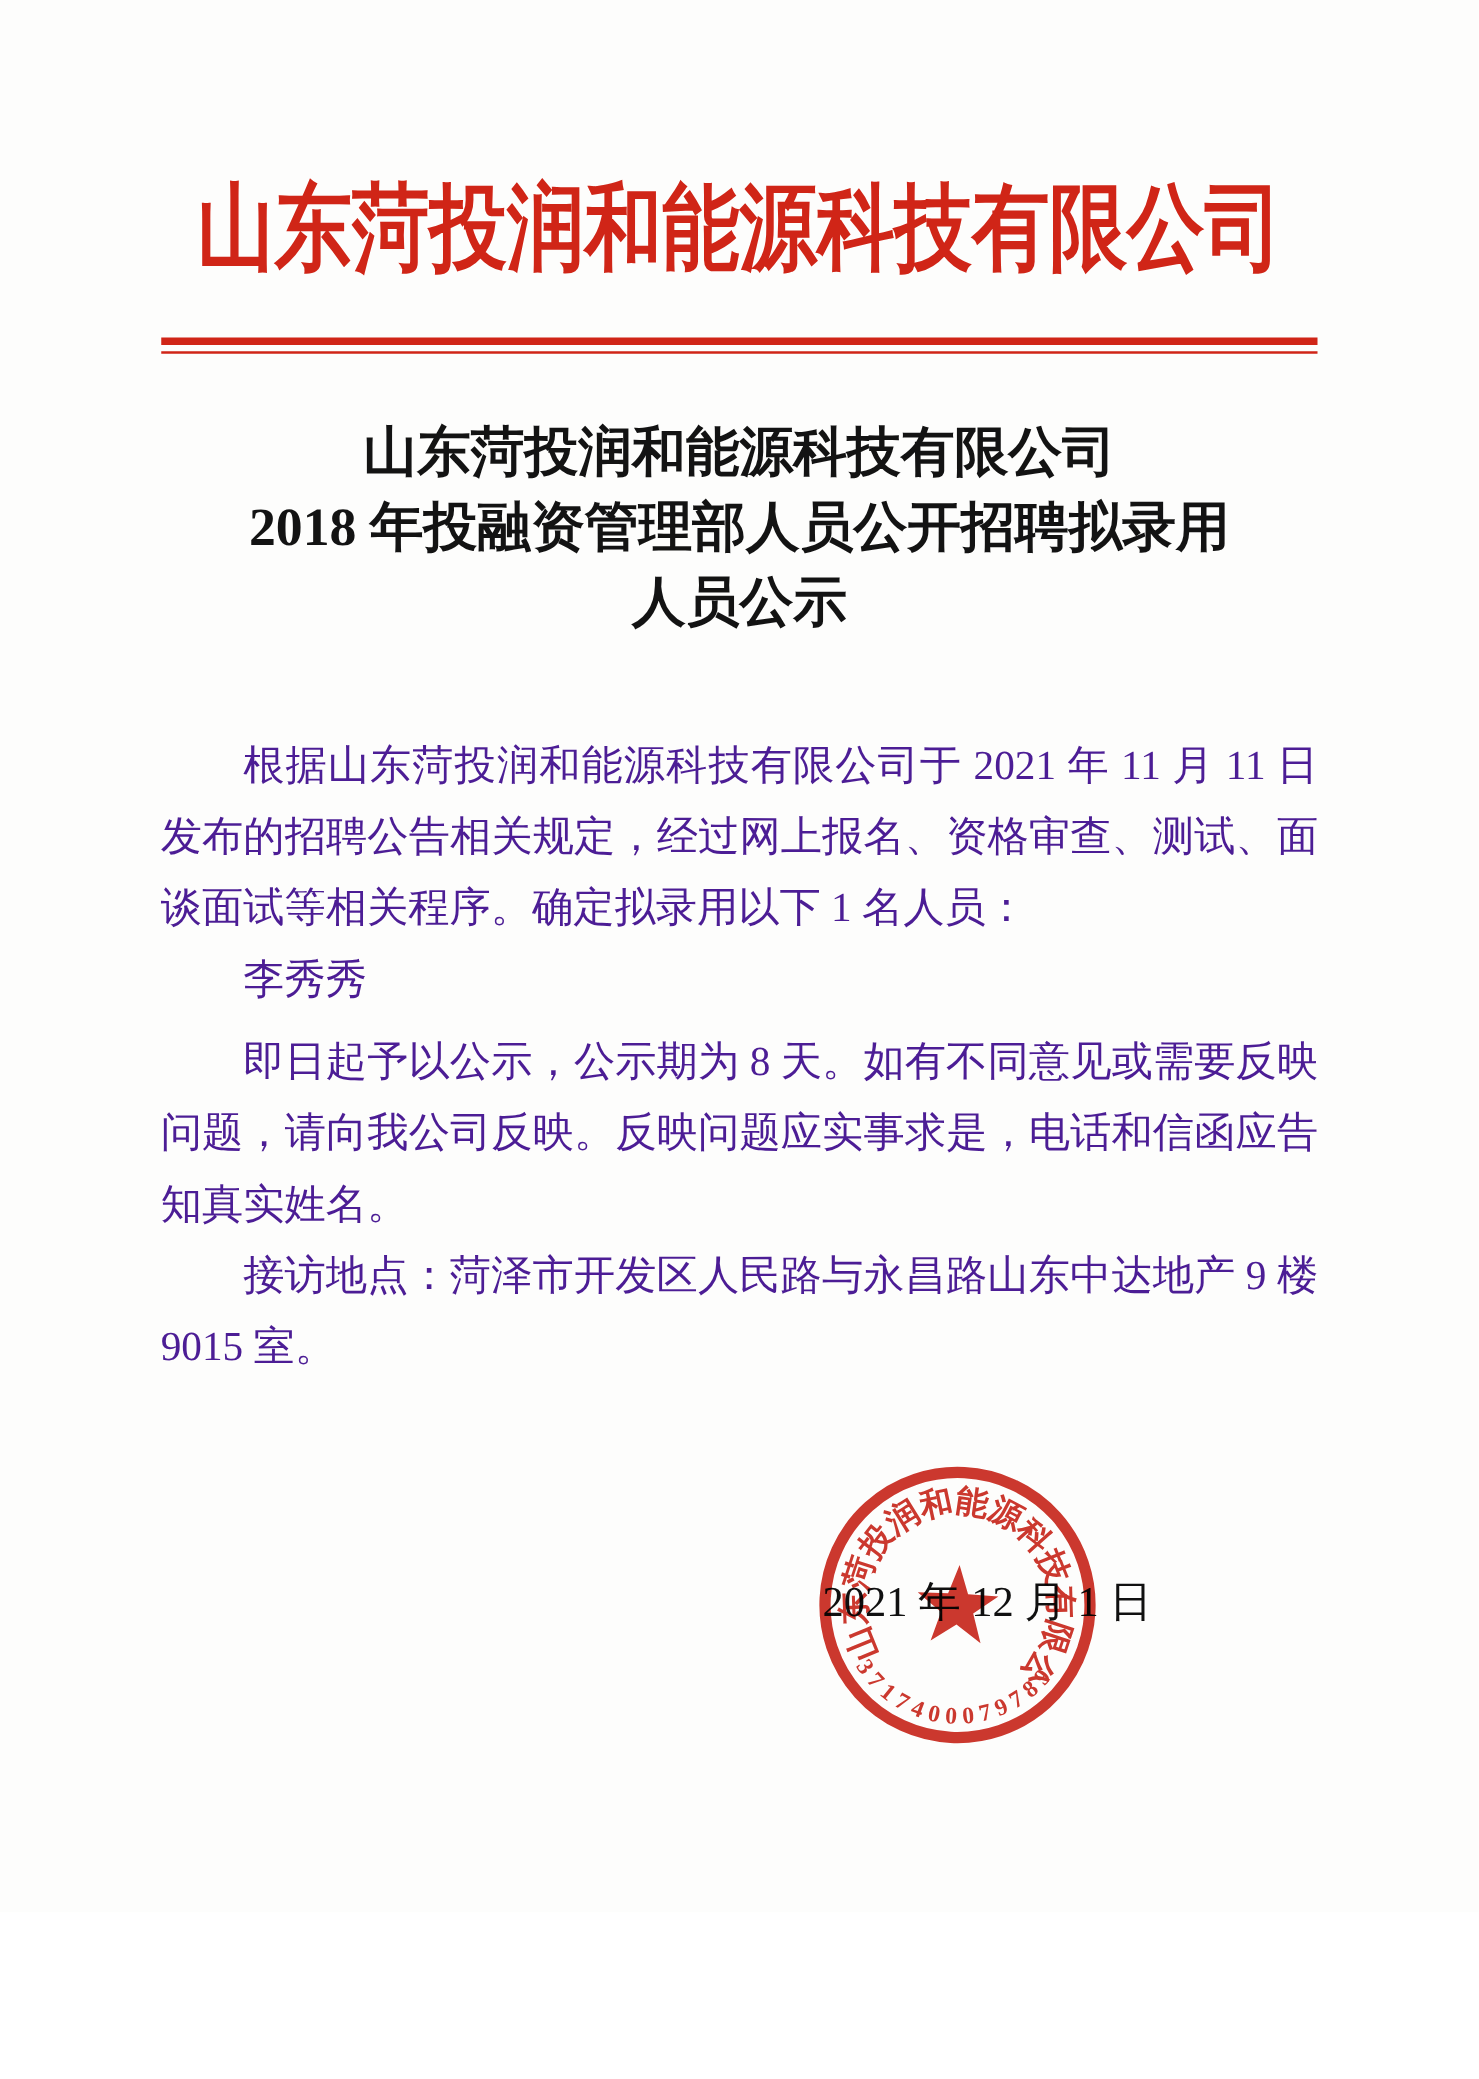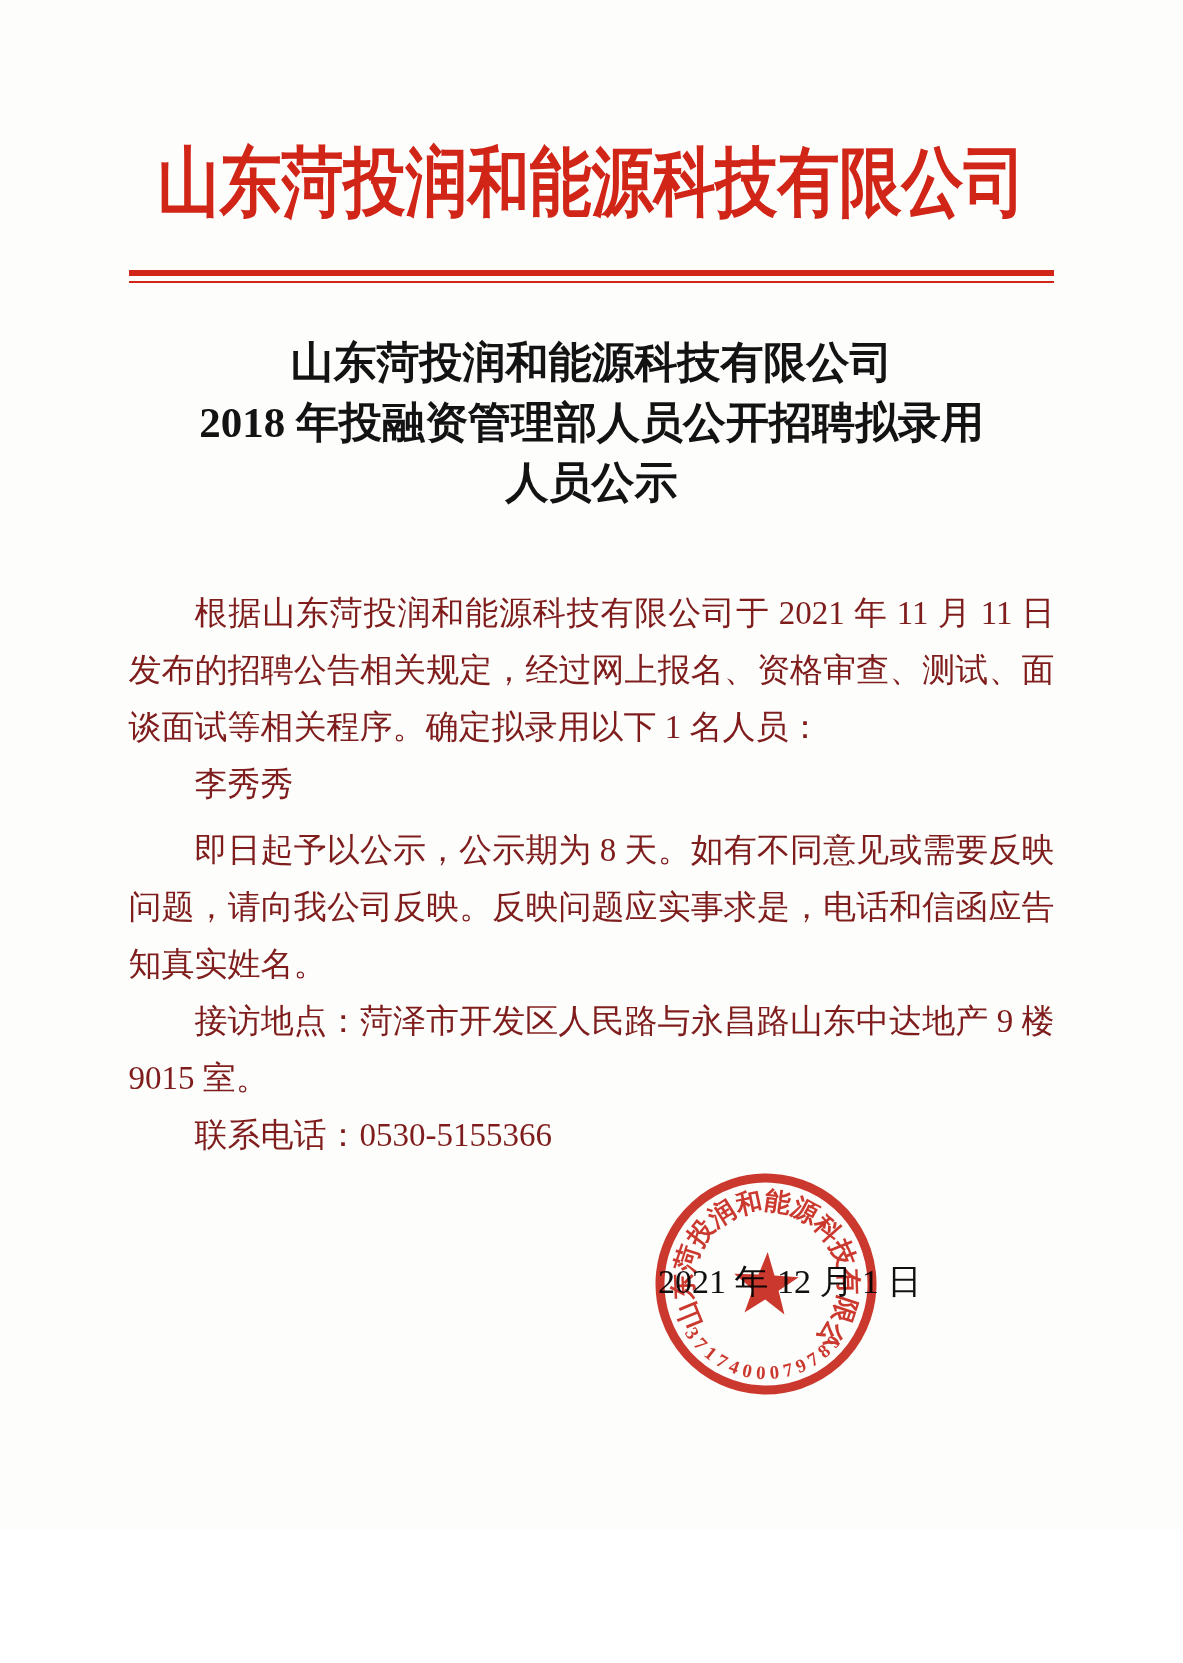--- a/index.html
+++ b/index.html
@@ -44,21 +44,21 @@
   }
 
   
   .doc-body {
     width: 926px;
     margin: 72px auto 0;
     font-size: 33px;
     line-height: 57px;
     text-align: justify;
     text-justify: inter-ideograph;
-    color: #7f1d1d;
+    color: #4c1d95;
   }
   .doc-body p { margin: 0; text-indent: 2em; }
   .doc-body p.spaced { margin-top: 9px; }
 
   
   .date-line {
     position: absolute;
     left: 658px;
     top: 1259px;
     font-size: 34px;
@@ -112,21 +112,20 @@
     <div>山东菏投润和能源科技有限公司</div>
     <div>2018 年投融资管理部人员公开招聘拟录用</div>
     <div>人员公示</div>
   </h1>
 
   <main class="doc-body">
     <p>根据山东菏投润和能源科技有限公司于 2021 年 11 月 11 日发布的招聘公告相关规定，经过网上报名、资格审查、测试、面谈面试等相关程序。确定拟录用以下 1 名人员：</p>
     <p>李秀秀</p>
     <p class="spaced">即日起予以公示，公示期为 8 天。如有不同意见或需要反映问题，请向我公司反映。反映问题应实事求是，电话和信函应告知真实姓名。</p>
     <p>接访地点：菏泽市开发区人民路与永昌路山东中达地产 9 楼 9015 室。</p>
-    <p>联系电话：0530-5155366</p>
   </main>
 
   <div class="date-line">2021 年 12 月 1 日</div>
 
   <div class="seal">
     <svg viewBox="0 0 240 240" xmlns="http://www.w3.org/2000/svg">
       <defs>
         <path id="arcTop" d="M 61.3 165 A 74 74 0 1 1 178.7 165" fill="none"></path>
         <path id="arcBottom" d="M 30.7 152.5 A 95 95 0 0 0 209.3 152.5" fill="none"></path>
       </defs>

